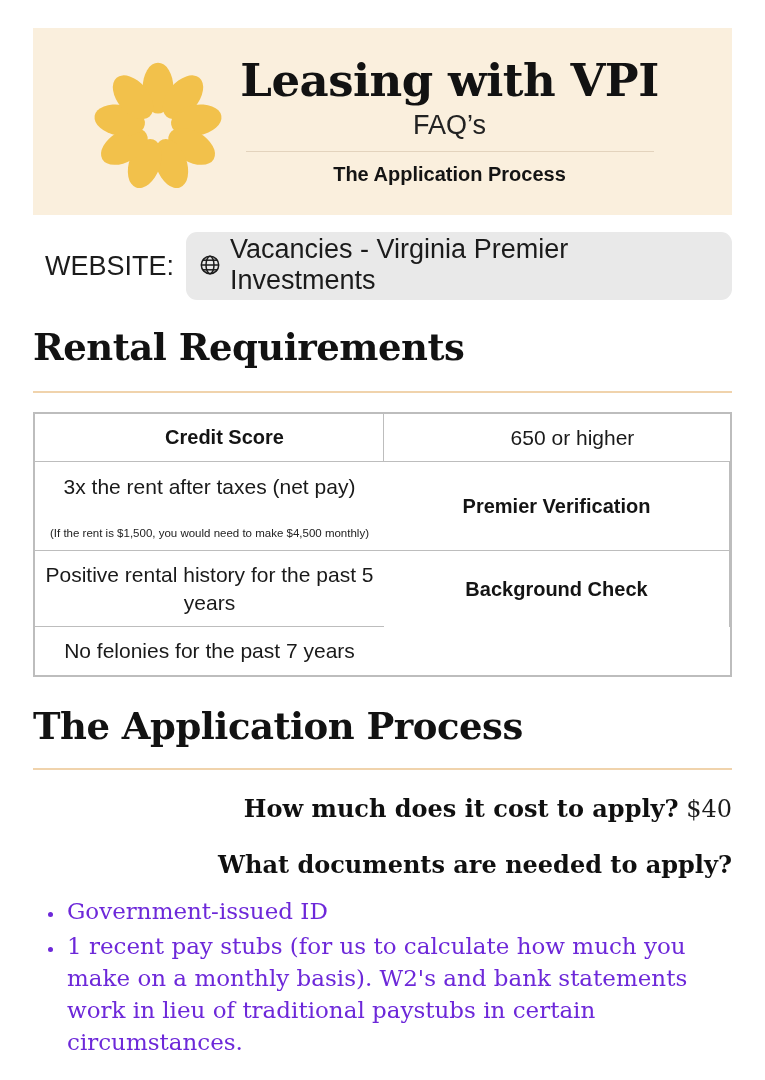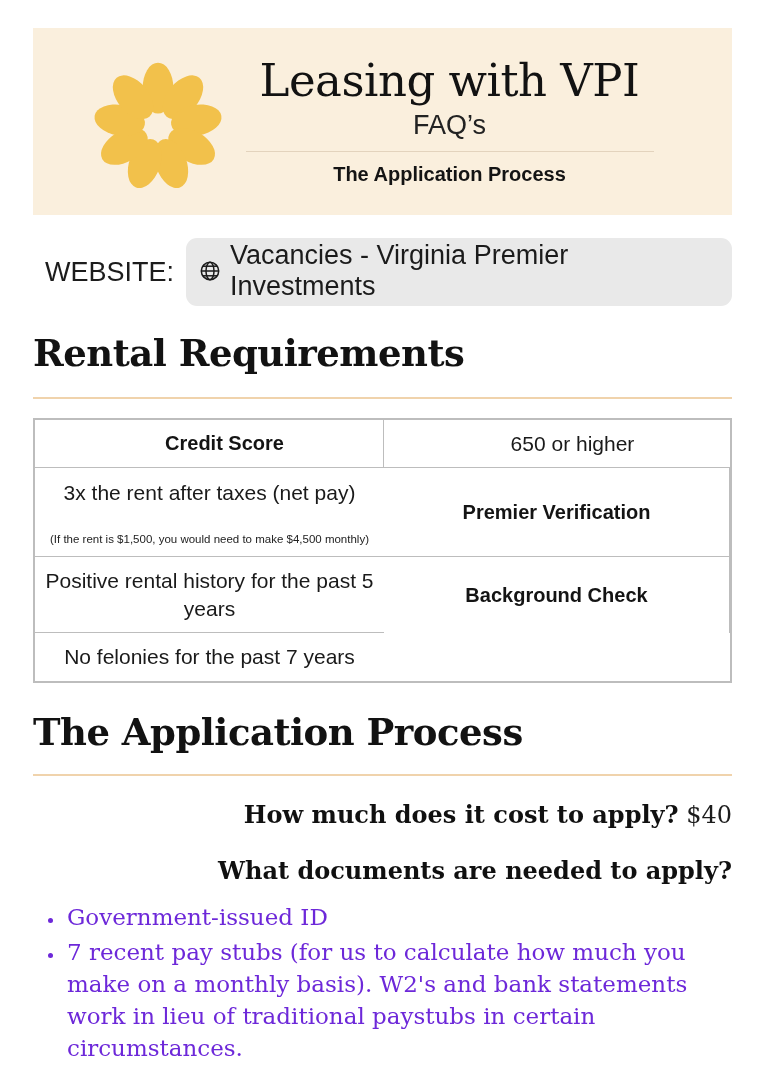--- a/index.html
+++ b/index.html
@@ -33,21 +33,21 @@
     right: 16px;
     top: 0;
     height: 100%;
     display: flex;
     flex-direction: column;
     align-items: center;
     justify-content: center;
   }
   .title {
     font-family: "DejaVu Serif", "Liberation Serif", serif;
-    font-weight: 400;
+    font-weight: 700;
     font-size: 45px;
     line-height: 1.05;
     color: #121212;
     letter-spacing: -0.5px;
     white-space: nowrap;
   }
   .subtitle {
     font-size: 27px;
     color: #222;
     margin-top: 6px;
@@ -60,21 +60,21 @@
   }
   .tagline {
     font-size: 20px;
     font-weight: 700;
     color: #141414;
     margin-top: 11px;
   }
 
   
   .website-row {
-    margin: 23px 33px 0;
+    margin: 17px 33px 0;
     padding-left: 12px;
     display: flex;
     align-items: center;
     gap: 12px;
   }
   .website-label {
     font-size: 27px;
     color: #1c1c1c;
   }
   .website-pill {
@@ -252,14 +252,14 @@
   <span class="q">How much does it cost to apply?</span>
   <span class="a">$40</span>
 </p>
 
 <p class="qa qa2">
   <span class="q">What documents are needed to apply?</span>
 </p>
 
 <ul class="doc-list">
   <li>Government-issued ID</li>
-  <li>7 recent pay stubs (for us to calculate how much you make on a monthly basis). W2's and bank statements work in lieu of traditional paystubs in certain circumstances.</li>
+  <li>1 recent pay stubs (for us to calculate how much you make on a monthly basis). W2's and bank statements work in lieu of traditional paystubs in certain circumstances.</li>
 </ul>
 
 </body></html>

